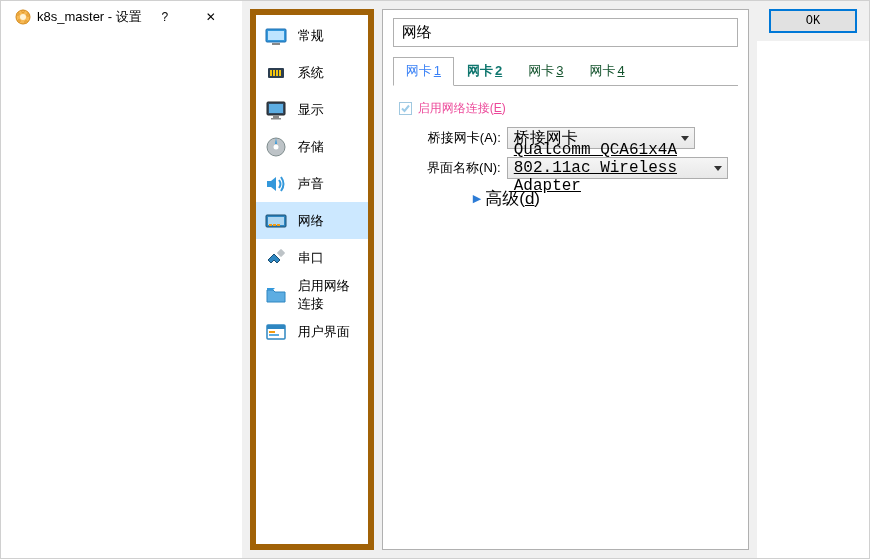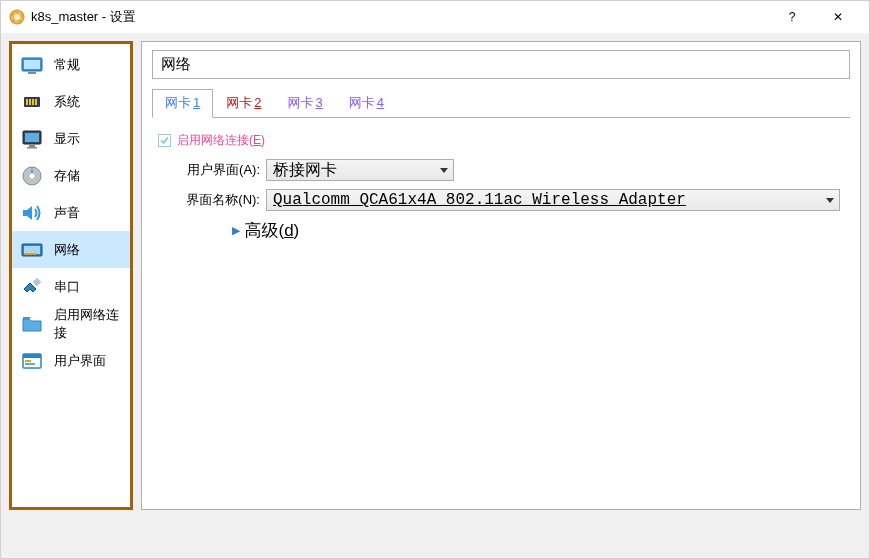--- a/index.html
+++ b/index.html
@@ -4,41 +4,41 @@
   <style>
     * { box-sizing: border-box; margin: 0; padding: 0; }
     body {
       font-family: "Microsoft YaHei", "Segoe UI", Tahoma, sans-serif;
       font-size: 12px;
       background: #f0f0f0;
       width: 870px;
       height: 559px;
       overflow: hidden;
     }
-    .window { width: 870px; height: 559px; background: #fff; display: flex; flex-direction: column; border: 1px solid #d0d0d0; }
+    .window { width: 870px; height: 559px; background: #fff; display: flex; border: 1px solid #d0d0d0; padding-left: 6px; }
     .titlebar { height: 32px; display: flex; align-items: center; padding: 0 8px; background: #fff; }
     .titlebar-icon { width: 16px; height: 16px; margin-right: 6px; }
     .titlebar-title { flex: 0 0 auto; color: #000; font-size: 13px; }
     .titlebar-spacer { flex: 1; }
     .titlebar-btn { width: 46px; height: 32px; display: flex; align-items: center; justify-content: center; color: #000; font-family: "Segoe UI Symbol", sans-serif; }
     .content-area { flex: 1; background: #f0f0f0; padding: 8px; display: flex; gap: 8px; }
-    .sidebar { width: 124px; background: #fff; border: 3px solid #a16207; display: flex; flex-direction: column; padding: 2px 0; }
+    .sidebar { width: 124px; background: #fff; border: 6px solid #a16207; display: flex; flex-direction: column; padding: 2px 0; }
     .sidebar-item { height: 37px; display: flex; align-items: center; padding: 0 8px; gap: 10px; cursor: default; }
     .sidebar-item.active { background: #cce8ff; }
     .sidebar-icon { width: 24px; height: 24px; flex-shrink: 0; display:flex; align-items:center; justify-content:center; }
     .sidebar-label { font-size: 13px; color: #000; }
     .main { flex: 1; background: #fff; border: 1px solid #b0b0b0; display: flex; flex-direction: column; }
     .main-title-wrap { margin: 8px 10px 6px 10px; border: 1px solid #b0b0b0; padding: 4px 8px; }
     .main-title { font-size: 15px; font-weight: normal; color: #000; }
     .tabbar { display: flex; margin: 4px 10px 0 10px; }
     .tab { padding: 4px 12px 5px 12px; border: 1px solid transparent; font-size: 13px; color: #3b82f6; }
     .tab .u { text-decoration: underline; margin-left: 2px; }
     .tab.active { border: 1px solid #b0b0b0; border-bottom: 1px solid #fff; background: #fff; position: relative; z-index: 2; }
-    .tab.disabled { color: #8b5cf6; }
-    .tab:not(.active):not(.disabled) { color: #b91c1c; }
+    .tab.disabled { color: #14532d; }
+    .tab:not(.active):not(.disabled) { color: #0f766e; font-weight: bold; }
     .tabpanel { margin: 0 10px; border-top: 1px solid #b0b0b0; position: relative; top: -1px; padding: 14px 6px; }
     .checkbox-row { display: flex; align-items: center; gap: 6px; margin-bottom: 10px; color: #ec4899; }
     .checkbox { width: 13px; height: 13px; border: 1px solid #a0c8e0; background: #fff; display: flex; align-items: center; justify-content: center; }
     .checkbox svg { display: block; }
     .form-row { display: flex; align-items: center; margin-bottom: 8px; }
     .form-label { width: 108px; text-align: right; padding-right: 6px; font-size: 13px; color: #000; }
     .dropdown { height: 22px; border: 1px solid #adadad; background: linear-gradient(#f5f5f5,#e8e8e8); display: flex; align-items: center; padding: 0 16px 0 6px; position: relative; font-family: Consolas, "Courier New", monospace; font-size: 16px; }
     .dropdown.small { width: 188px; }
     .dropdown.wide { flex: 1; margin-right: 4px; text-decoration: underline; }
     .dropdown::after { content: ""; position: absolute; right: 5px; top: 50%; margin-top: -2px; border-left: 4px solid transparent; border-right: 4px solid transparent; border-top: 5px solid #333; }
@@ -188,34 +188,37 @@
       <div class="tabpanel">
         <div class="checkbox-row">
           <span class="checkbox">
             <svg width="11" height="11" viewBox="0 0 11 11">
                 <path d="M2 5.5 L4.5 8 L9 2.5" stroke="#9ccbe8" stroke-width="2" fill="none"></path>
               </svg>
           </span>
           <span class="checkbox-label"><span>启用网络连接(</span><span class="u">E</span><span>)</span></span>
         </div>
         <div class="form-row">
-          <div class="form-label">用户界面(A):</div>
+          <div class="form-label">桥接网卡(A):</div>
           <div class="dropdown small">
               <span>桥接网卡</span>
             </div>
         </div>
         <div class="form-row">
           <div class="form-label">界面名称(N):</div>
           <div class="dropdown wide">
               <span>Qualcomm QCA61x4A 802.11ac Wireless Adapter</span>
             </div>
         </div>
         <div class="expand-row">
           <span class="expand-arrow">▶</span>
           <span class="expand-label"><span>高级(</span><span class="u">d</span><span>)</span></span>
         </div>
       </div>
     </div>
   </div>
 
   <div class="btnbar">
+    <div class="btn primary">
+        <span>OK</span>
+      </div>
   </div>
 </div>
 
 </body></html>

